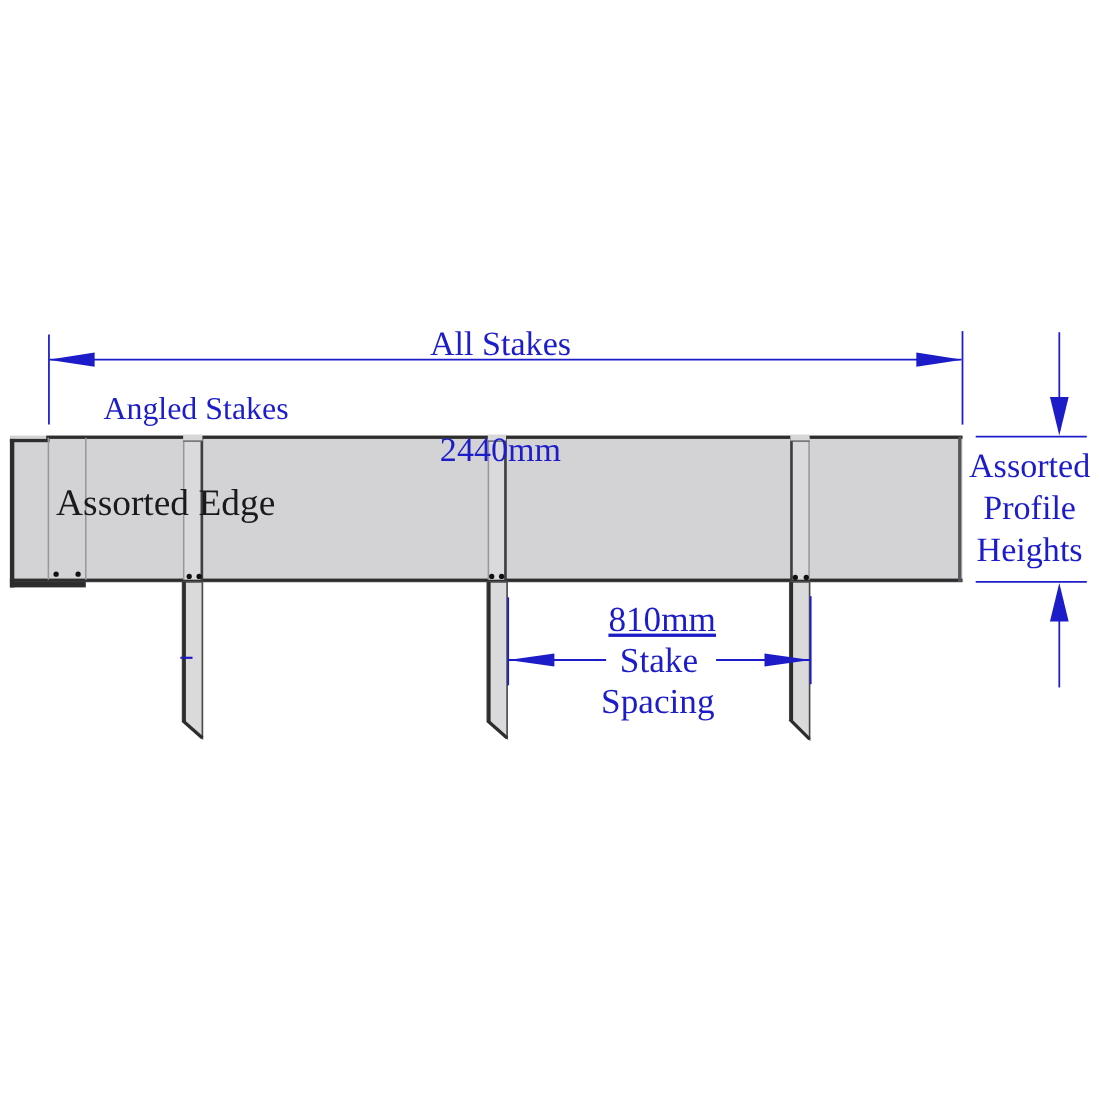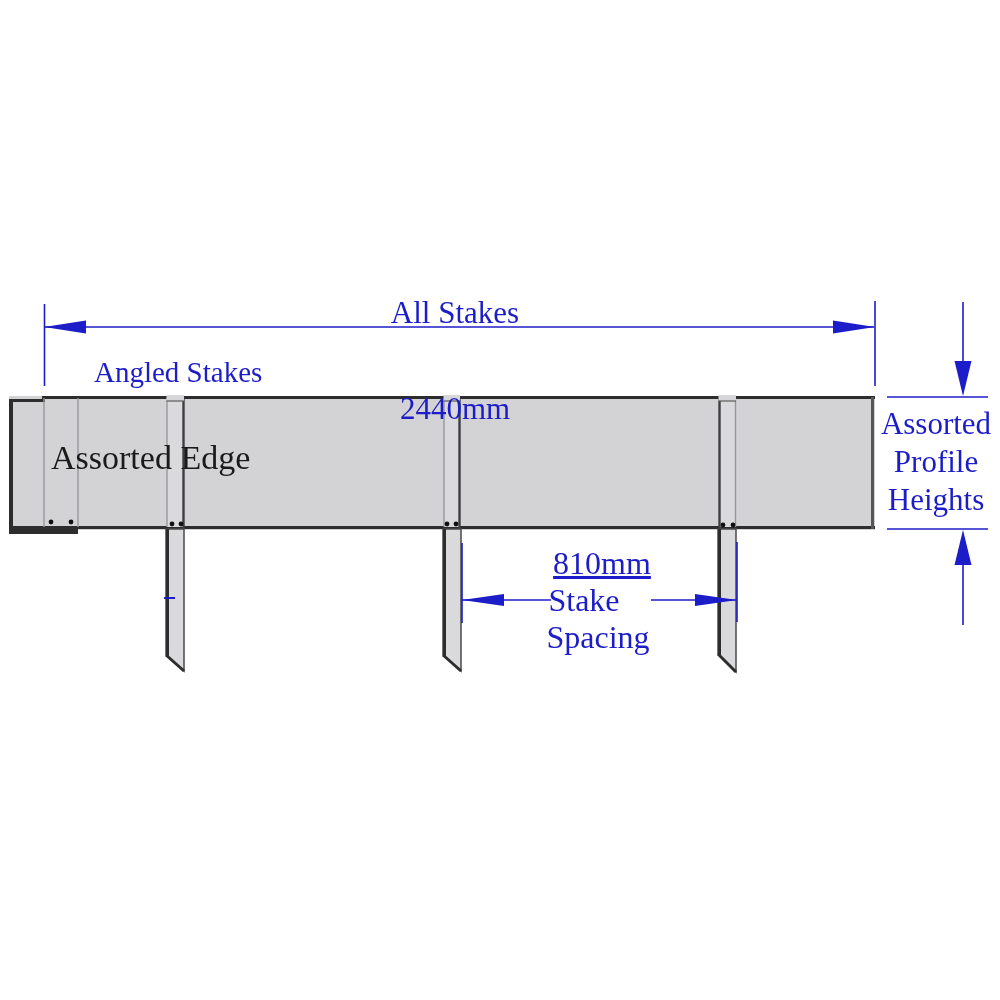--- a/index.html
+++ b/index.html
@@ -35,21 +35,21 @@
   .notch-line{stroke:#5a5a5a;stroke-width:1.2;fill:none;}
   .rivet{fill:#111;stroke:none;}
   .right-edge{fill:#55555a;stroke:none;}
 
   #lbl-all-lengths{left:320px;top:295px;width:270px;font-size:31px;}
   #lbl-all-value{left:320px;top:348px;width:270px;font-size:31px;margin-top:43px;}
   #lbl-angled-stakes{left:94px;top:356px;font-size:29px;}
   #lbl-retaining-edge{left:51px;top:439px;font-size:34px;color:var(--label-black);}
   #lbl-profile{left:870px;top:405px;width:132px;font-size:31px;line-height:38px;}
   #lbl-spacing-value{left:502px;top:545px;width:200px;font-size:32px;text-decoration:underline;}
-  #lbl-spacing-word1{left:484px;top:582px;width:200px;font-size:32px;}
+  #lbl-spacing-word1{left:499px;top:582px;width:200px;font-size:32px;}
   #lbl-spacing-word2{left:498px;top:619px;width:200px;font-size:32px;}
 </style>
 </head>
 <body>
 
 <div class="canvas">
 
   <svg width="1000" height="1000" viewBox="0 0 1000 1000">
 
     <rect class="bar-fill" x="9" y="396" width="866" height="134"></rect>

